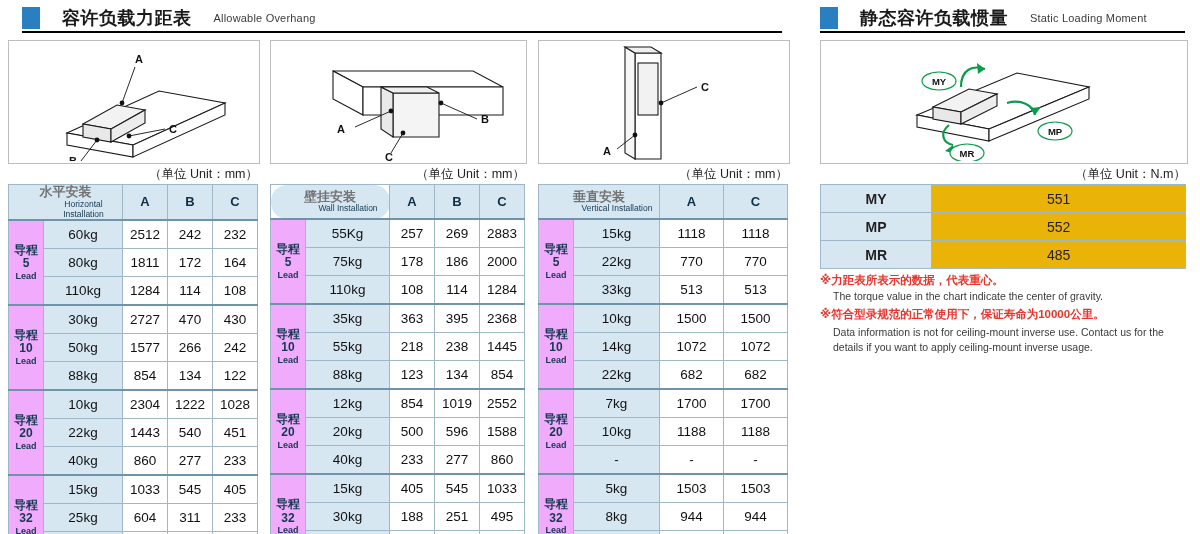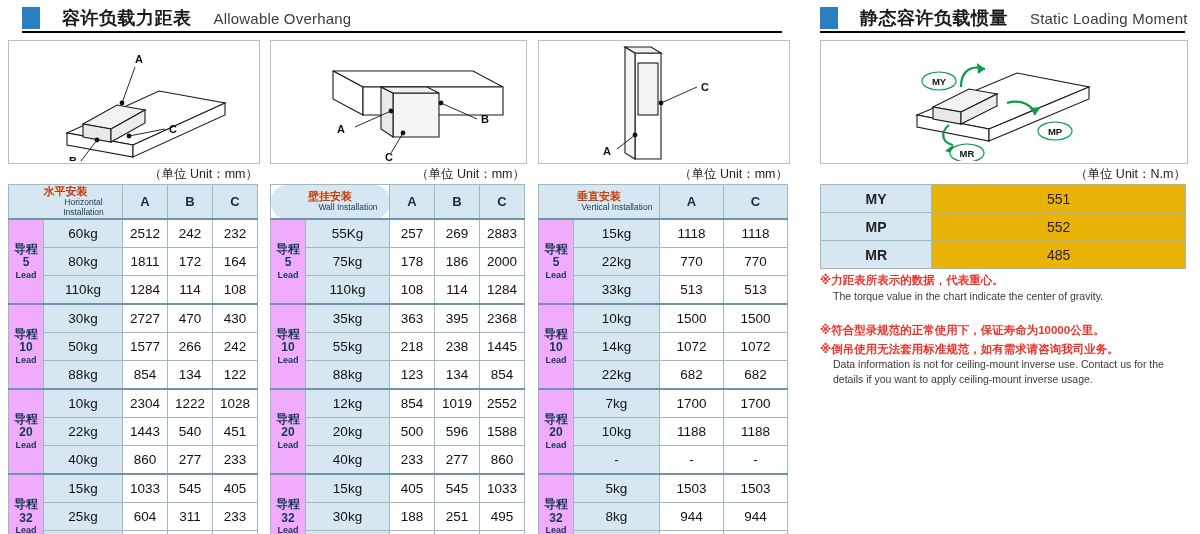--- a/index.html
+++ b/index.html
@@ -7,33 +7,33 @@
     width:1200px;height:534px;background:#ffffff;
     font-family:"Liberation Sans","DejaVu Sans",sans-serif;
     color:#231f20;position:relative;overflow:hidden;
   }
   .page{position:relative;width:1200px;height:534px;}
 
   
   .sec-head{position:absolute;display:flex;align-items:center;gap:22px;}
   .sec-bar{width:18px;height:22px;background:#2a7fc1;flex:none;}
   .sec-cn{font-size:18px;font-weight:bold;letter-spacing:.5px;color:#1a1a1a;}
-  .sec-en{font-size:15px;color:#3b3b3b;letter-spacing:.2px;}
+  .sec-en{font-size:11px;color:#3b3b3b;letter-spacing:.2px;}
   .rule{position:absolute;height:2px;background:#000;}
 
   
   .diag{position:absolute;border:1px solid #bdbdbd;background:#fff;}
   .unit{position:absolute;font-size:12.5px;color:#222;text-align:right;}
 
   
   table{border-collapse:collapse;position:absolute;font-size:13px;}
   table td,table th{border:1px solid #9fb8c8;text-align:center;padding:0;}
   .tbl td{height:27px;}
   .hdr{background:#d7e7f2;font-weight:bold;color:#0f2f46;}
-  .cn-head{font-size:11px;font-weight:bold;color:#c2410c;line-height:1.05;}
+  .cn-head{font-size:13px;font-weight:bold;color:#737373;line-height:1.05;}
   .en-head{font-size:8.5px;font-weight:normal;color:#14384f;letter-spacing:0;padding-left:36px;}
   .lead{background:#f0abfc;font-weight:bold;font-size:12px;color:#14384f;line-height:1.12;width:34px;}
   .kg{background:#d7e7f2;font-weight:normal;font-size:13.5px;color:#111;}
   .val{background:#fff;font-size:13.5px;color:#111;}
   .grp-sep td{border-top:2px solid #6f93a8;}
   .tbl-bottom td{border-bottom:2px solid #6f93a8;}
 
   
   .slm td{height:27px;font-size:14px;}
   .slm .name{background:#d7e7f2;font-weight:bold;width:140px;}
@@ -502,22 +502,21 @@
       <td class="num">485</td>
     </tr>
   </tbody>
     </table>
 
   <div class="notes" style="left:820px;top:272px;">
     <div>
       <span class="note-cn">※力距表所表示的数据，代表重心。</span>
       <span class="note-en">The torque value in the chart indicate the center of gravity.</span>
     </div>
-    <div style="margin-top:18px;">
+    <div style="margin-top:2px;">
       <span class="note-cn">※符合型录规范的正常使用下，保证寿命为10000公里。</span>
     </div>
     <div style="margin-top:2px;">
-      <span class="note-cn">※倒吊使用无法套用标准规范，如有需求请咨询我司业务。</span>
       <span class="note-en">Data information is not for ceiling-mount inverse use. Contact us for the details if you want to apply ceiling-mount inverse usage.</span>
     </div>
   </div>
 
 </div>
 
 </body></html>

